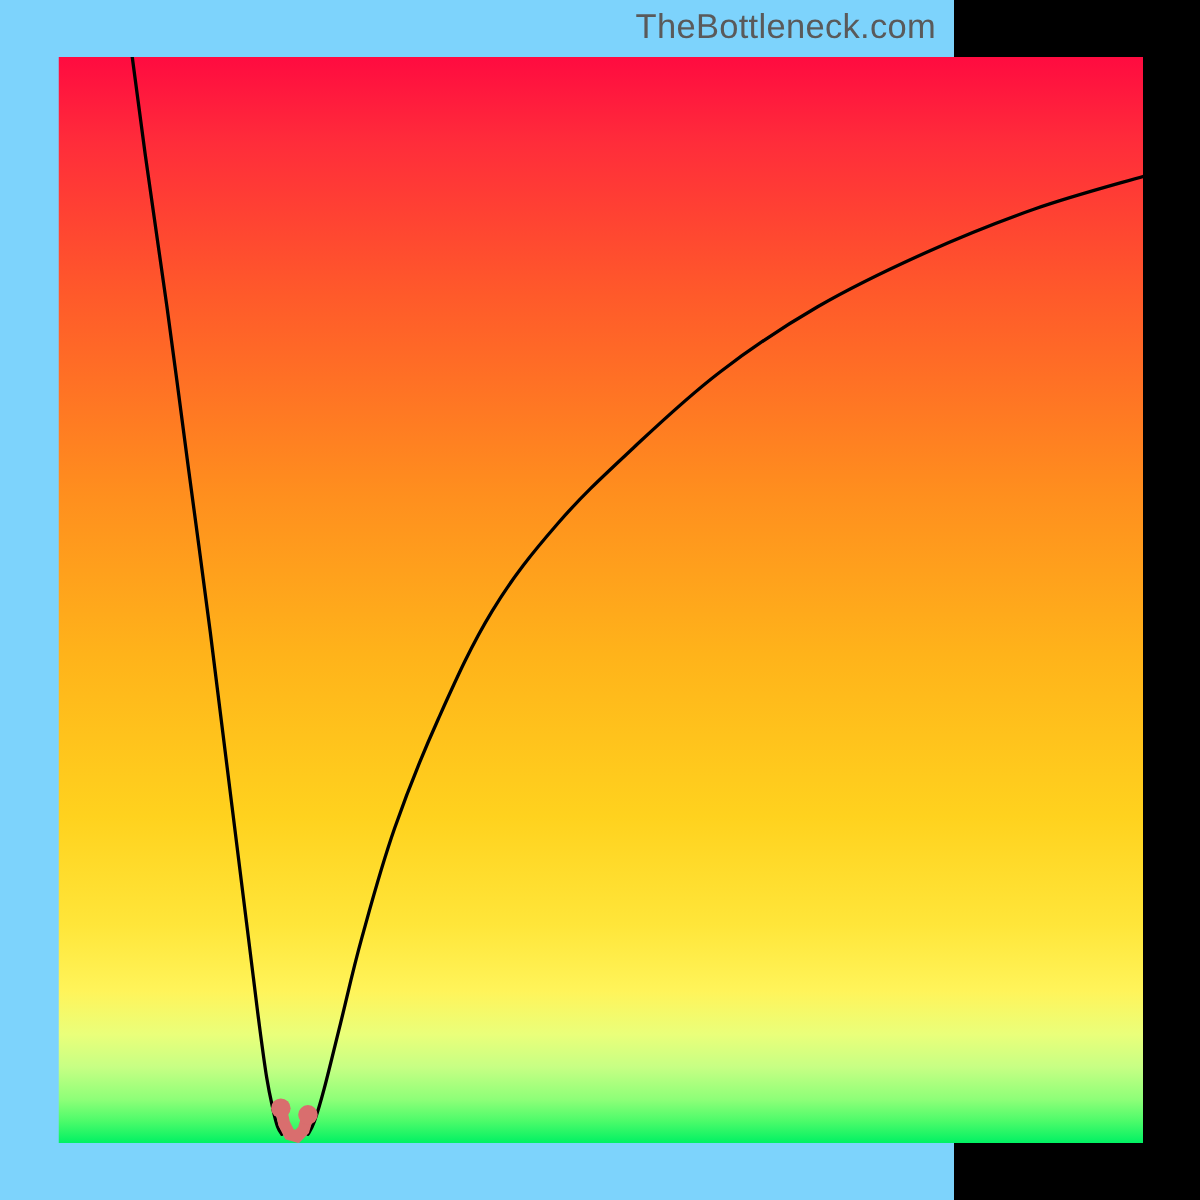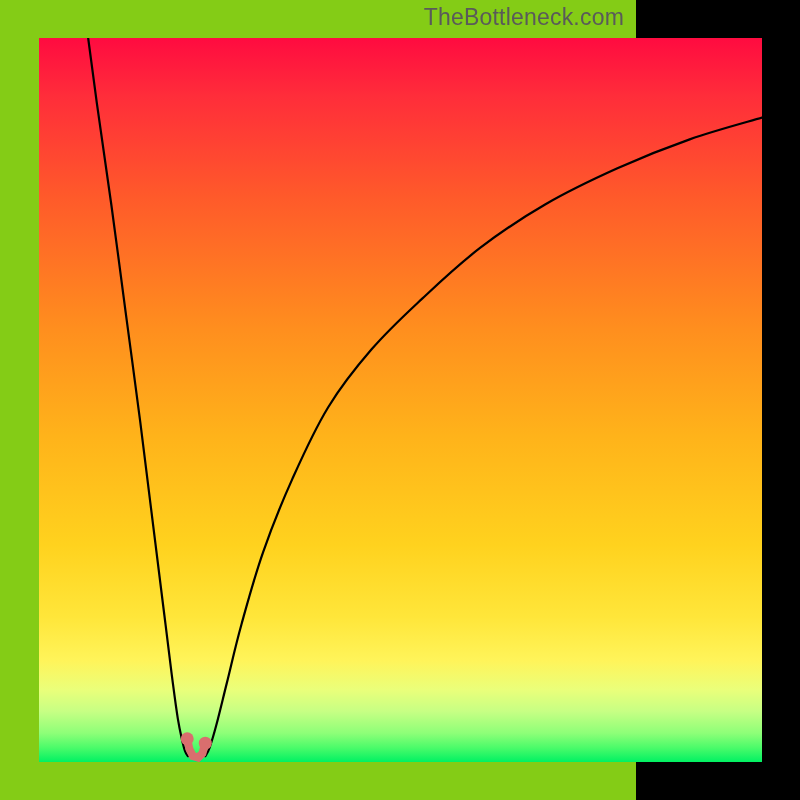--- a/index.html
+++ b/index.html
@@ -9,21 +9,21 @@
     height: 800px;
     background: #000;
     overflow: hidden;
   }
   .frame {
     position: absolute;
     left: 0;
     top: 0;
     width: 636px;
     height: 800px;
-    background: #84cc16;
+    background: #7dd3fc;
   }
   .plot {
     position: absolute;
     left: 39px;
     top: 38px;
     width: 723px;
     height: 724px;
     overflow: hidden;
   }
   .gradient {

